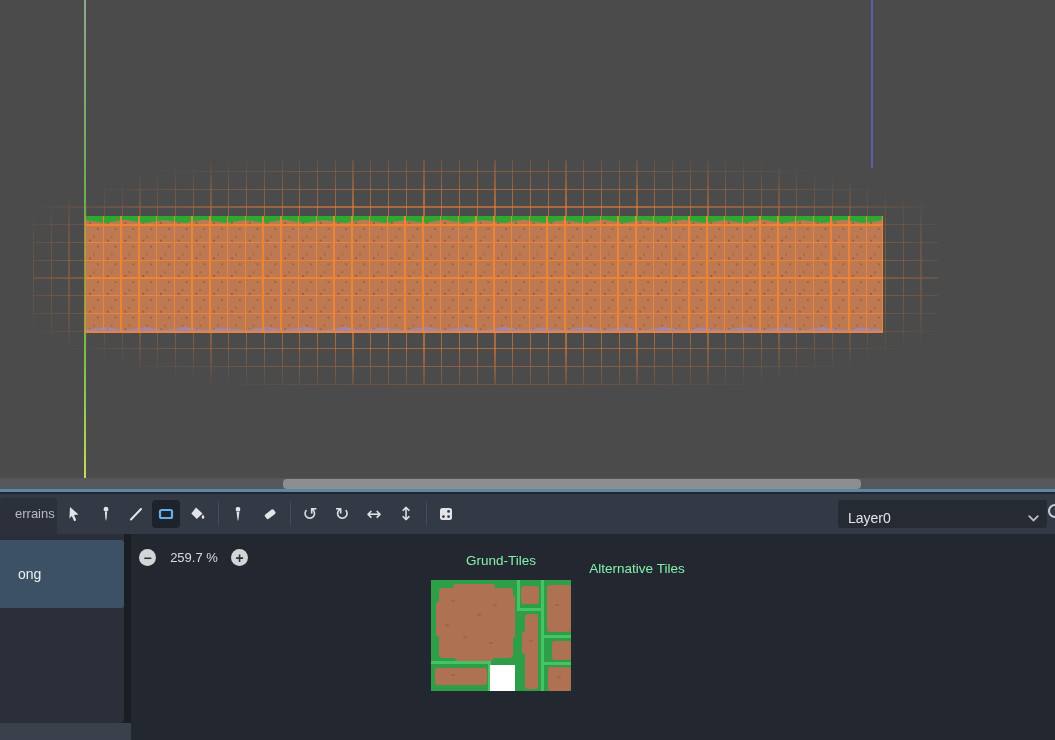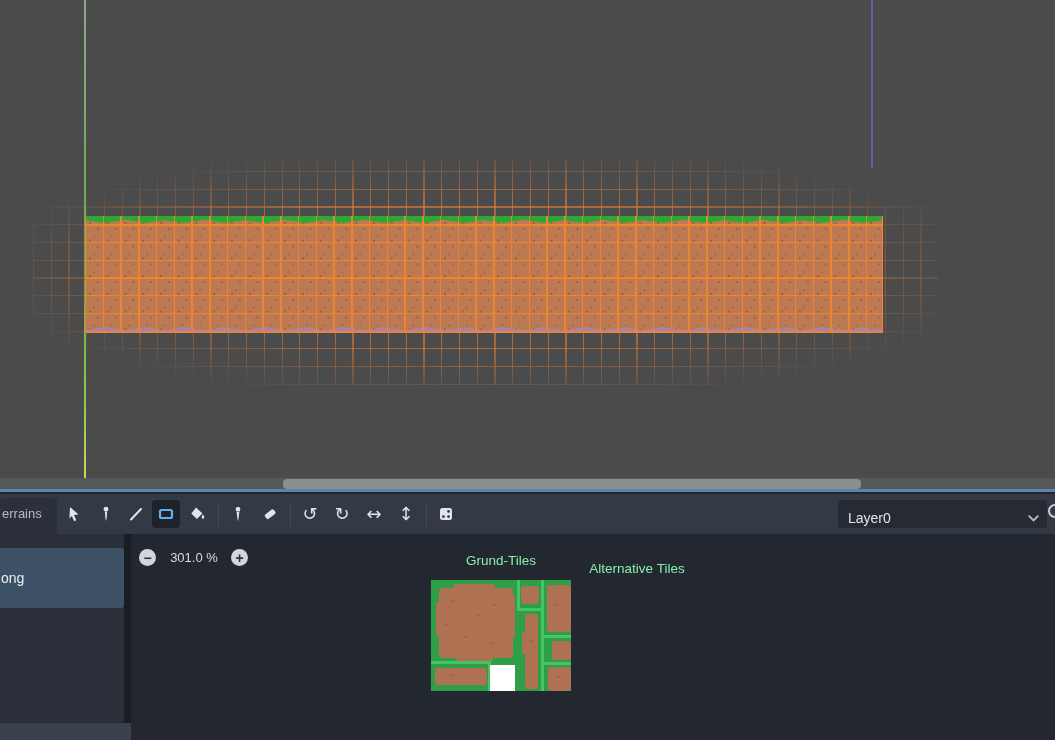--- a/index.html
+++ b/index.html
@@ -38,36 +38,36 @@
 
   
   #hscroll{left:0;top:478px;width:1055px;height:11px;background:#55575a;z-index:4;}
   #hscroll-thumb{left:283px;top:0.5px;width:578px;height:10px;background:#8c8d8f;border-radius:4px;}
   #splitter{left:0;top:489px;width:1055px;height:3px;background:#5d87a8;z-index:7;}
   #toolbar-seam{left:0;top:492px;width:1055px;height:2px;background:#23262e;z-index:7;}
 
   
   #toolbar{left:0;top:494px;width:1055px;height:40px;background:#333945;z-index:8;}
   #tab-terrains{left:0;top:4px;width:57px;height:36px;background:#2b303a;border-radius:4px 4px 0 0;
-    color:#b6bac2;font-size:13px;line-height:32px;padding-left:2px;box-sizing:border-box;overflow:hidden;white-space:nowrap;}
+    color:#b6bac2;font-size:13px;line-height:32px;padding-left:15px;box-sizing:border-box;overflow:hidden;white-space:nowrap;}
   .tbtn{top:6px;width:28px;height:28px;border-radius:4px;display:flex;align-items:center;justify-content:center;}
   .tbtn.pressed{background:#1d222b;}
   .tsep{top:8px;width:1px;height:24px;background:#454b57;}
   .uico{font-size:18px;color:#dfe2e6;line-height:1;font-family:"DejaVu Sans",sans-serif;}
   #layer-select{left:838px;top:6px;width:209px;height:28px;background:#252a33;border-radius:3px;
     display:flex;align-items:center;color:#e3e5e8;font-size:14px;padding:8px 8px 0 10px;box-sizing:border-box;}
   #layer-select .val{flex:1;}
   #edge-partial-icon{left:1048px;top:504px;width:14px;height:14px;border-radius:50%;
     border:2.5px solid #c9ccd1;box-sizing:border-box;z-index:9;}
 
   
   #bottom{left:0;top:534px;width:1055px;height:206px;background:#21252e;z-index:8;}
   #sidebar{left:0;top:0;width:124px;height:189px;background:#2a2f39;border-bottom-right-radius:5px;}
-  #src-item{left:0;top:6px;width:124px;height:60px;background:#3d5166;border-radius:0 3px 3px 0;
-    color:#eceef0;font-size:14px;display:flex;align-items:center;padding-left:1px;box-sizing:border-box;margin-top:8px;}
+  #src-item{left:0;top:6px;width:124px;height:68px;background:#3d5166;border-radius:0 3px 3px 0;
+    color:#eceef0;font-size:14px;display:flex;align-items:center;padding-left:18px;box-sizing:border-box;}
   #vsplit{left:124px;top:0;width:7px;height:189px;background:#191d24;}
   #sidebar-strip{left:0;top:189px;width:131px;height:17px;background:#3a404c;}
   #main-pane{left:131px;top:0;width:924px;height:206px;background:#23272f;}
 
   .zoom-circle{top:15px;width:17px;height:17px;border-radius:50%;background:#d3d5d7;color:#2a2f38;
     display:flex;align-items:center;justify-content:center;font-size:14px;font-weight:bold;line-height:1;}
   #zoom-out{left:8px;}
   #zoom-in{left:100px;}
   #zoom-label{left:30px;top:15px;width:66px;text-align:center;color:#d8dadd;font-size:13px;line-height:17px;}
 
@@ -188,21 +188,21 @@
     </div>
     <div class="abs" id="vsplit"></div>
     <div class="abs" id="sidebar-strip">
       
     </div>
 
     <div class="abs" id="main-pane">
       <div class="abs zoom-circle" id="zoom-out">
         <span>−</span>
       </div>
-      <div class="abs" id="zoom-label">301.0 %</div>
+      <div class="abs" id="zoom-label">259.7 %</div>
       <div class="abs zoom-circle" id="zoom-in">
         <span>+</span>
       </div>
 
       <div class="abs col-label" id="label-ground">Grund-Tiles</div>
       <div class="abs col-label" id="label-alt">Alternative Tiles</div>
 
       <svg class="abs" id="atlas" viewBox="0 0 140 111">
         <rect width="140" height="111" fill="#2f9e49"></rect>
 

